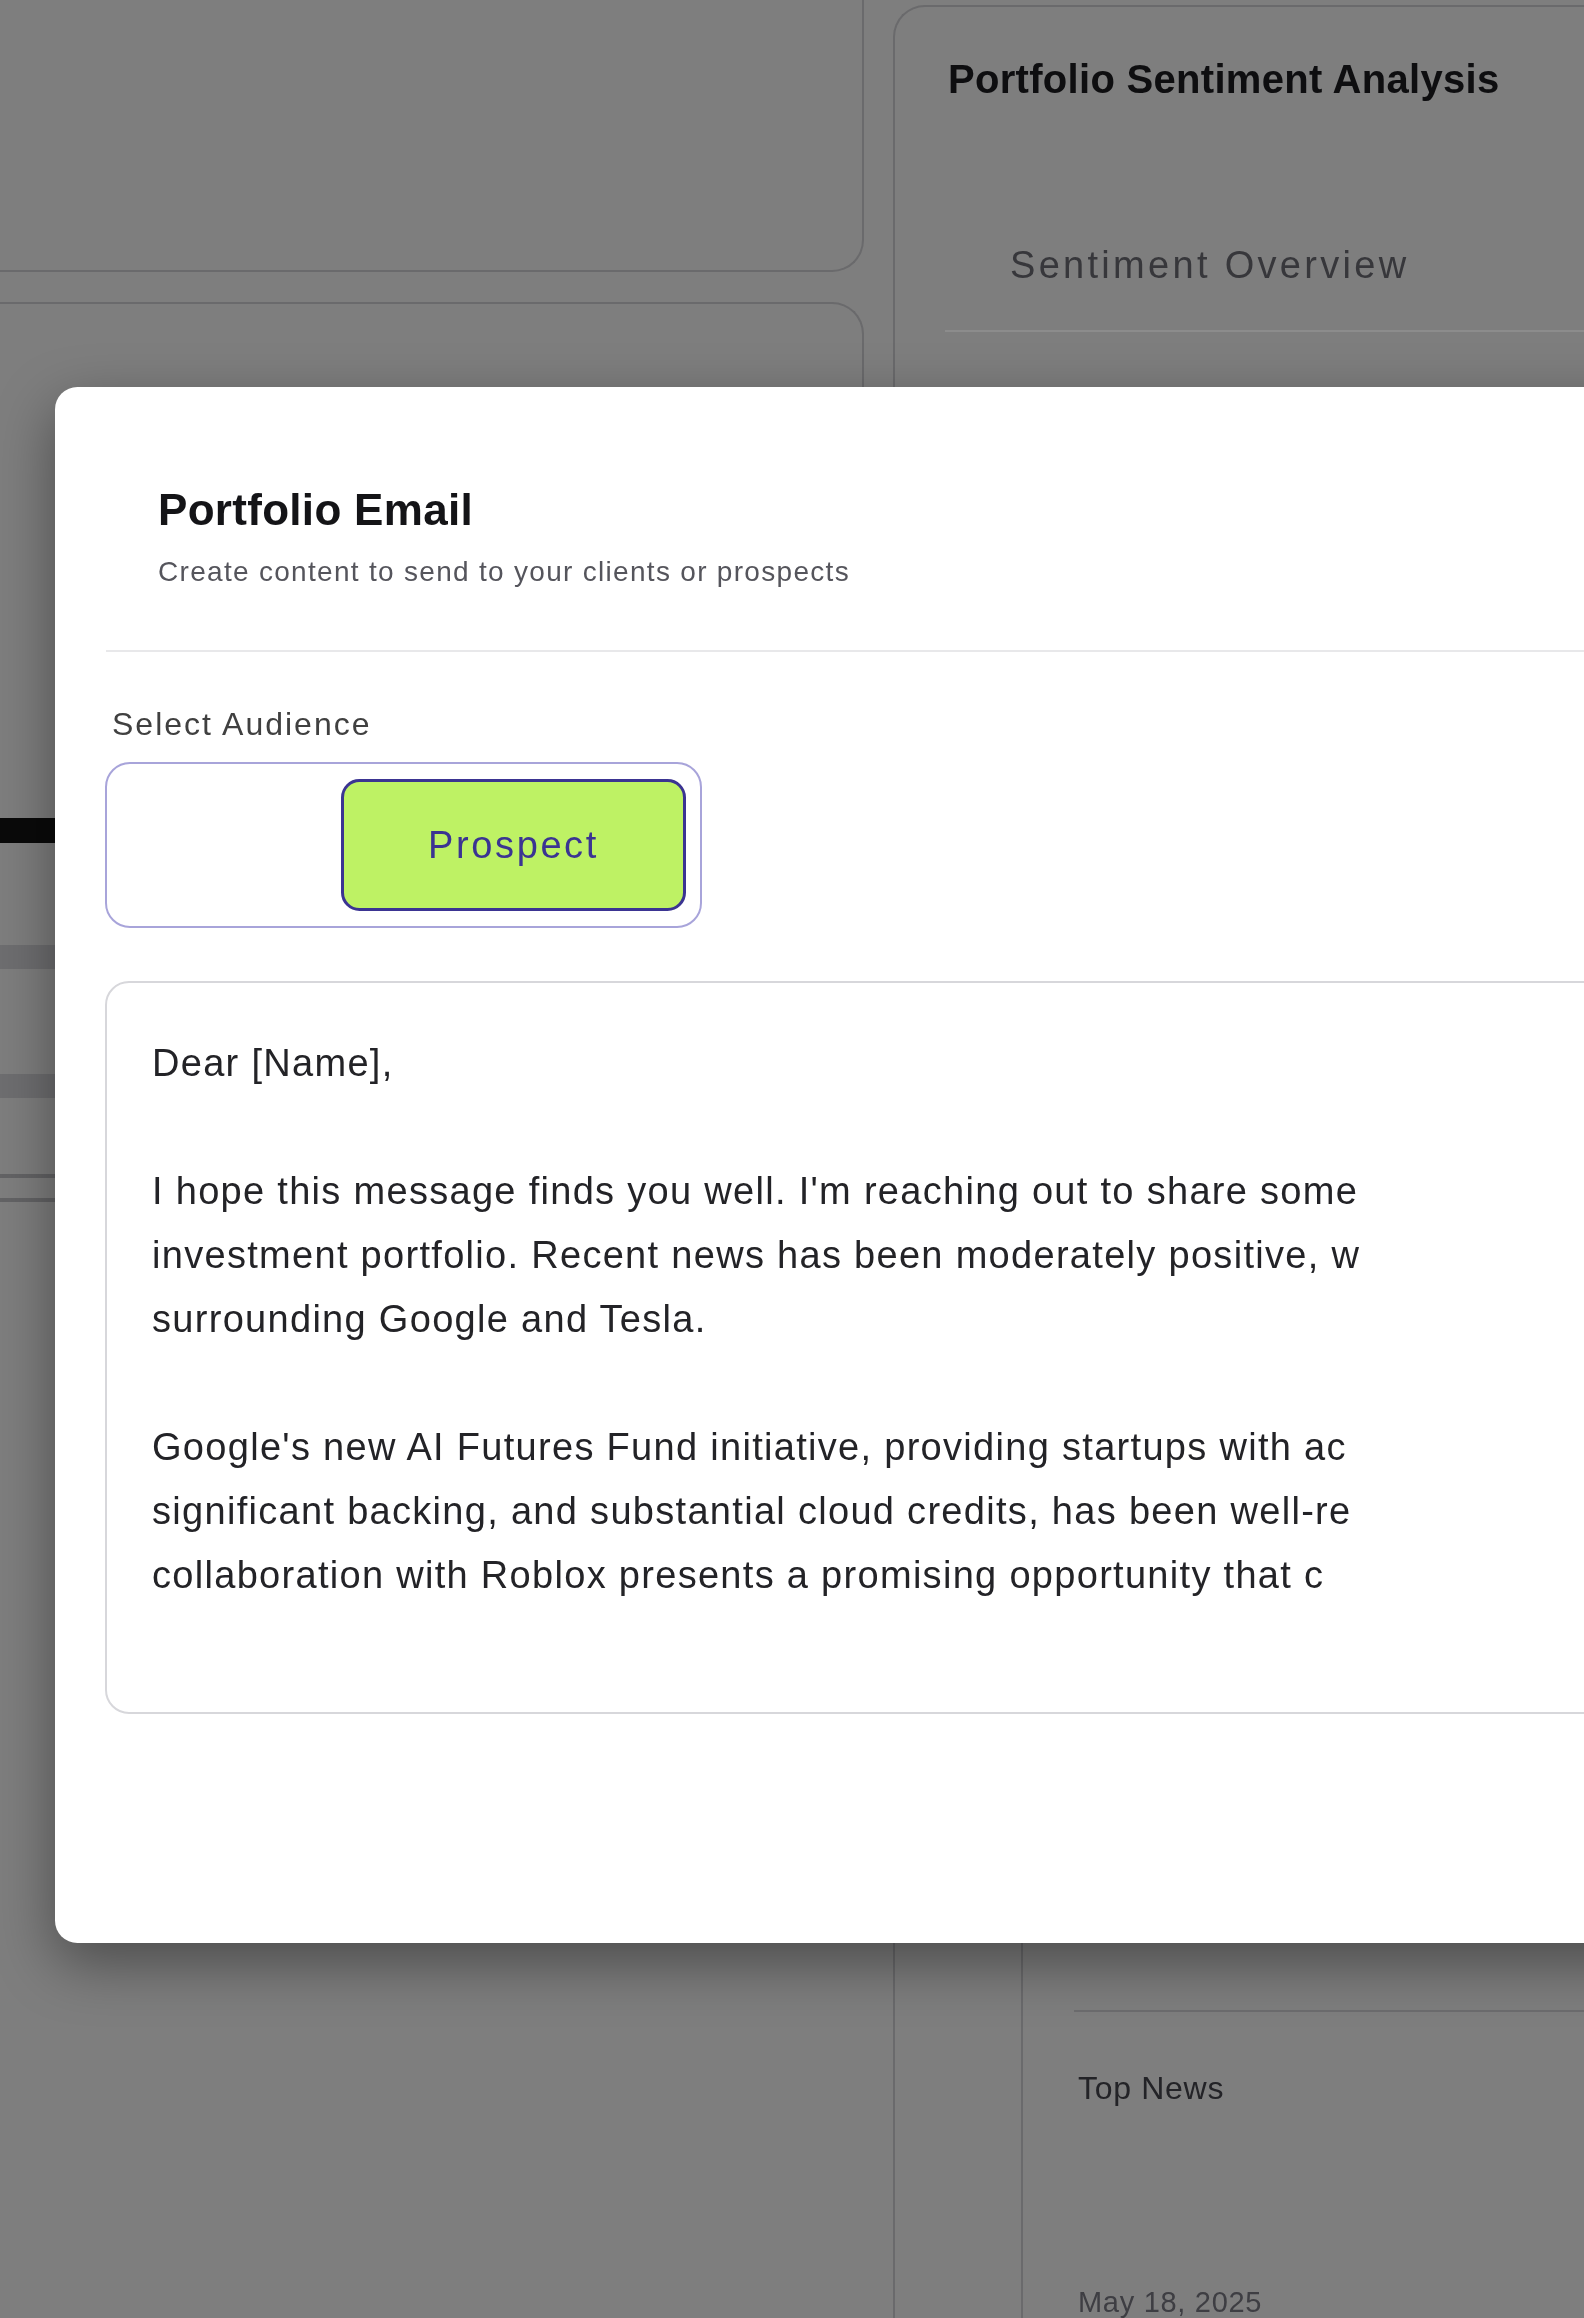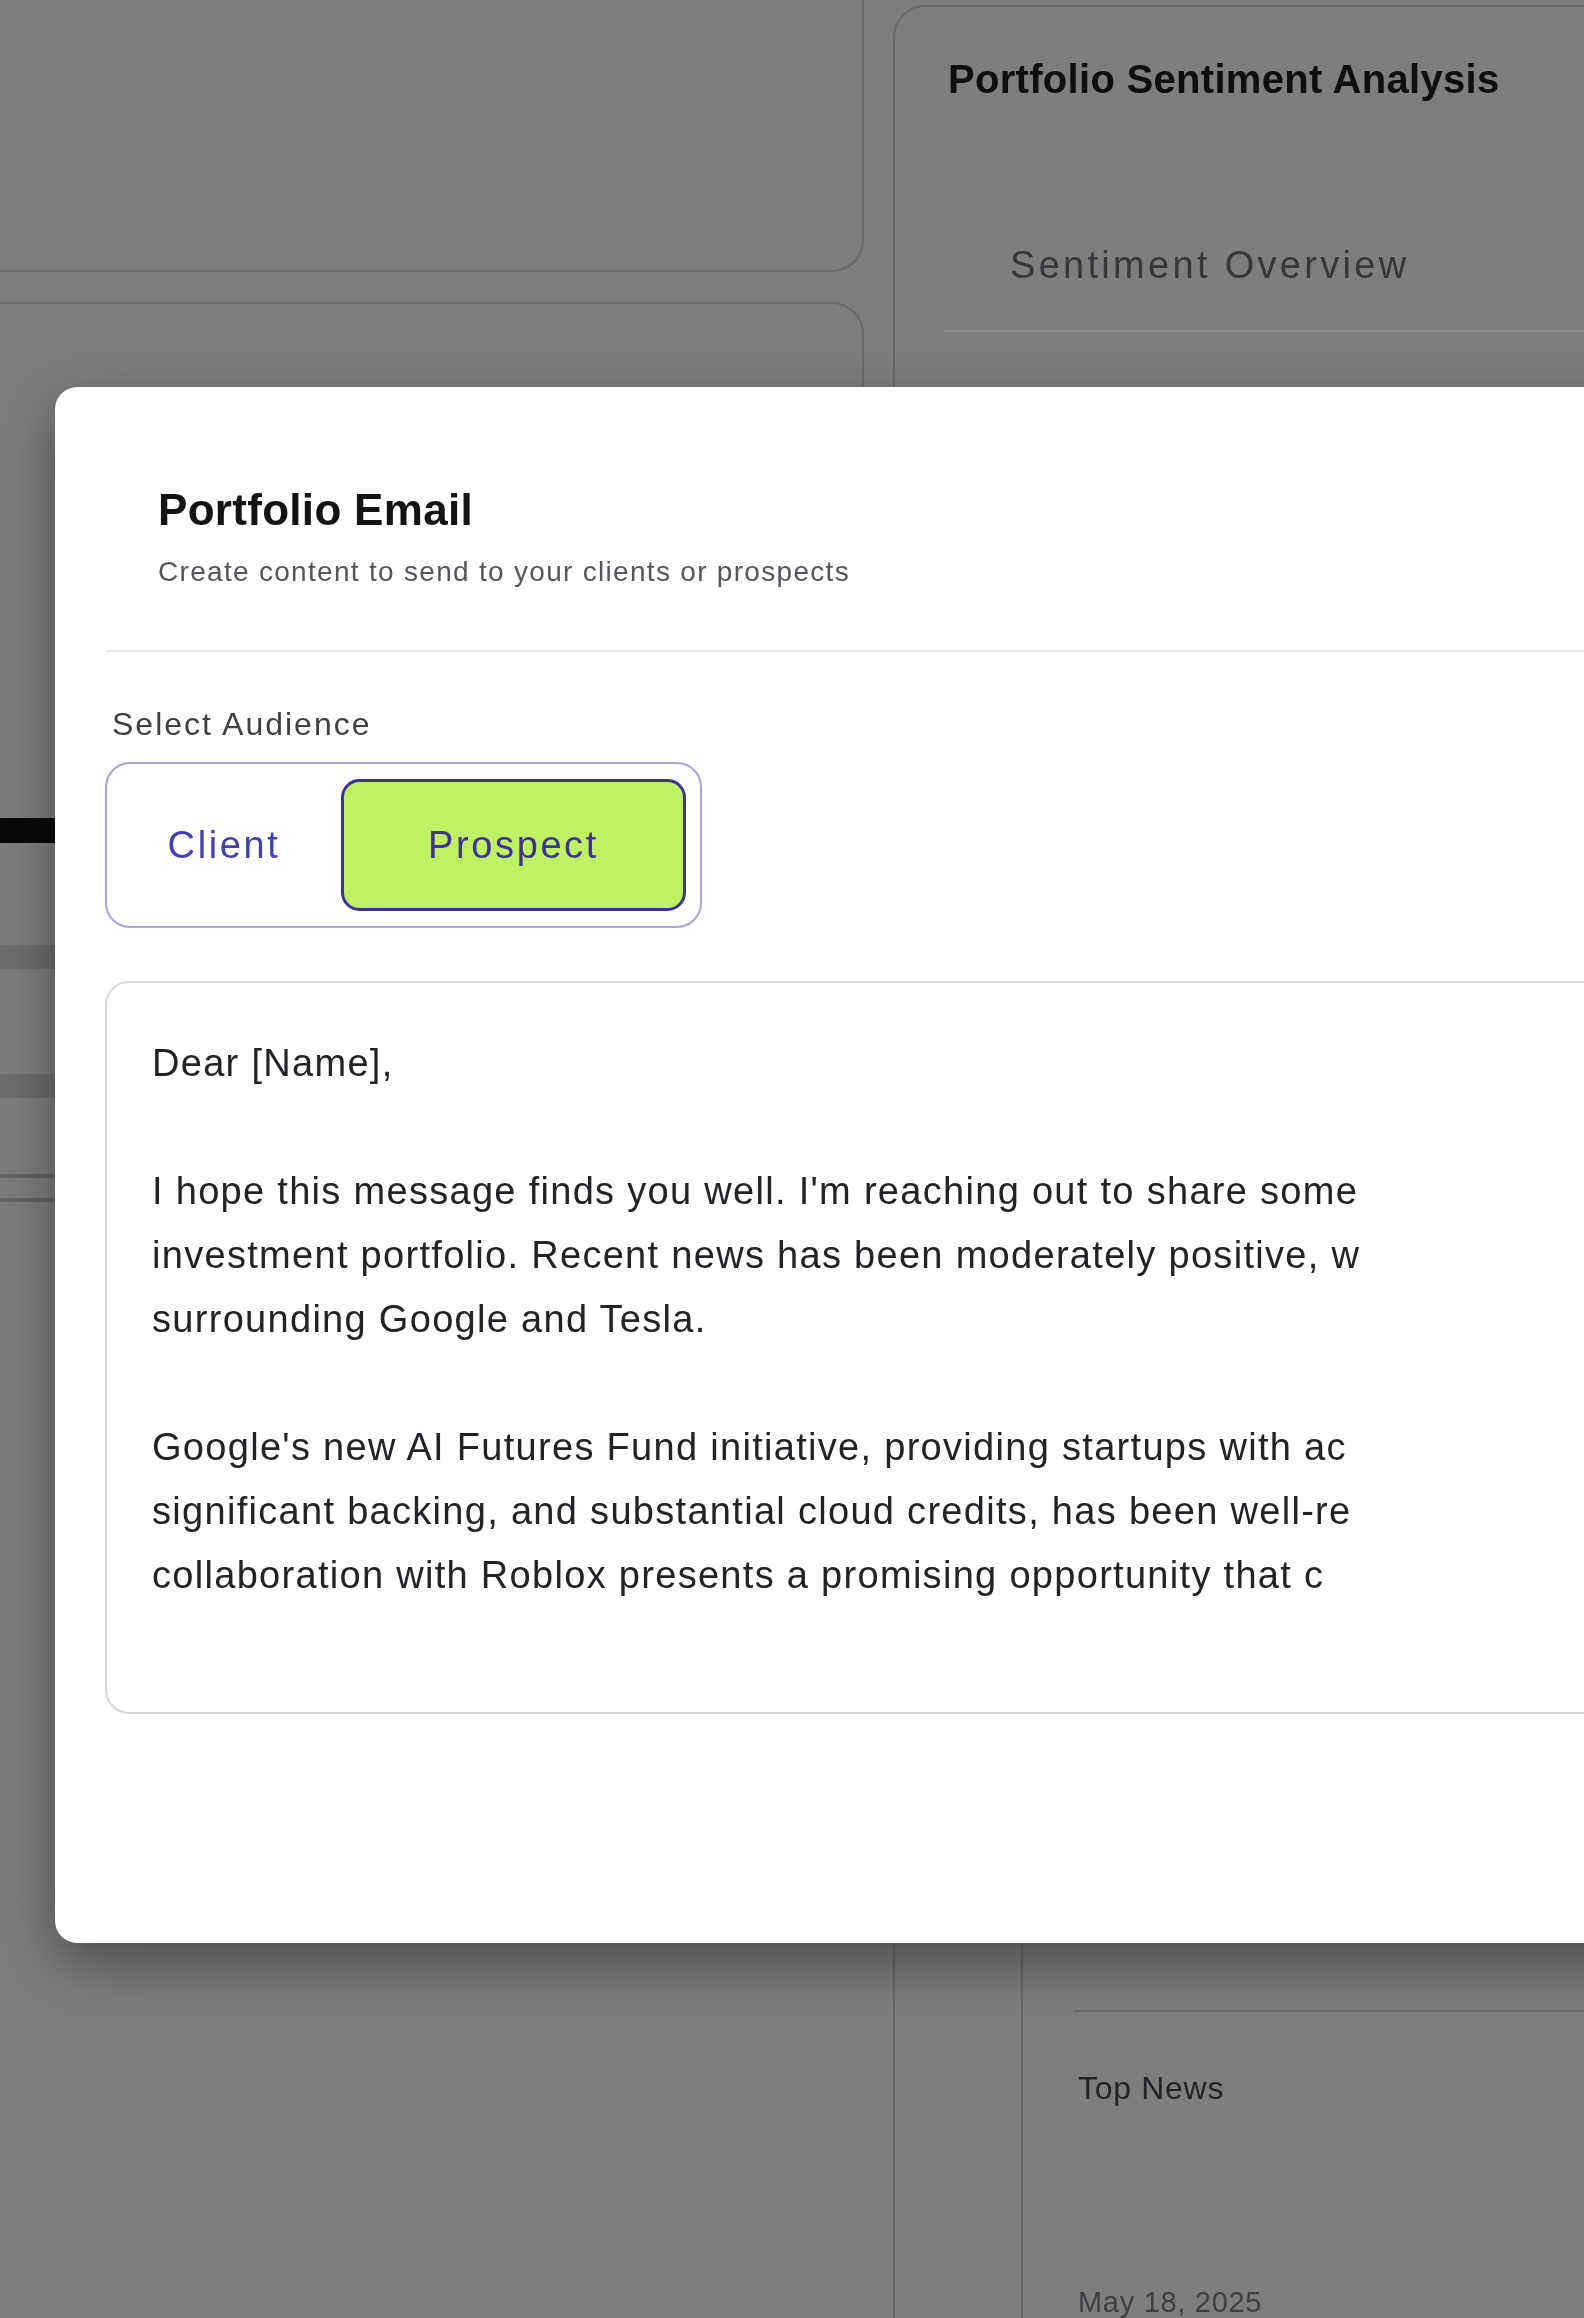--- a/index.html
+++ b/index.html
@@ -137,21 +137,20 @@
   <div class="bg-date">May 18, 2025</div>
 
   <div class="modal">
     <div class="modal-title">Portfolio Email</div>
     <div class="modal-subtitle">Create content to send to your clients or prospects</div>
     <div class="modal-divider"></div>
 
     <div class="audience-label">Select Audience</div>
 
     <div class="toggle-group">
-      <button class="toggle-option toggle-client">Client</button>
       <button class="toggle-option toggle-prospect">Prospect</button>
     </div>
 
     <div class="email-card">
       <div class="email-text">Dear [Name],
 
 I hope this message finds you well. I'm reaching out to share some
 investment portfolio. Recent news has been moderately positive, w
 surrounding Google and Tesla.
 

